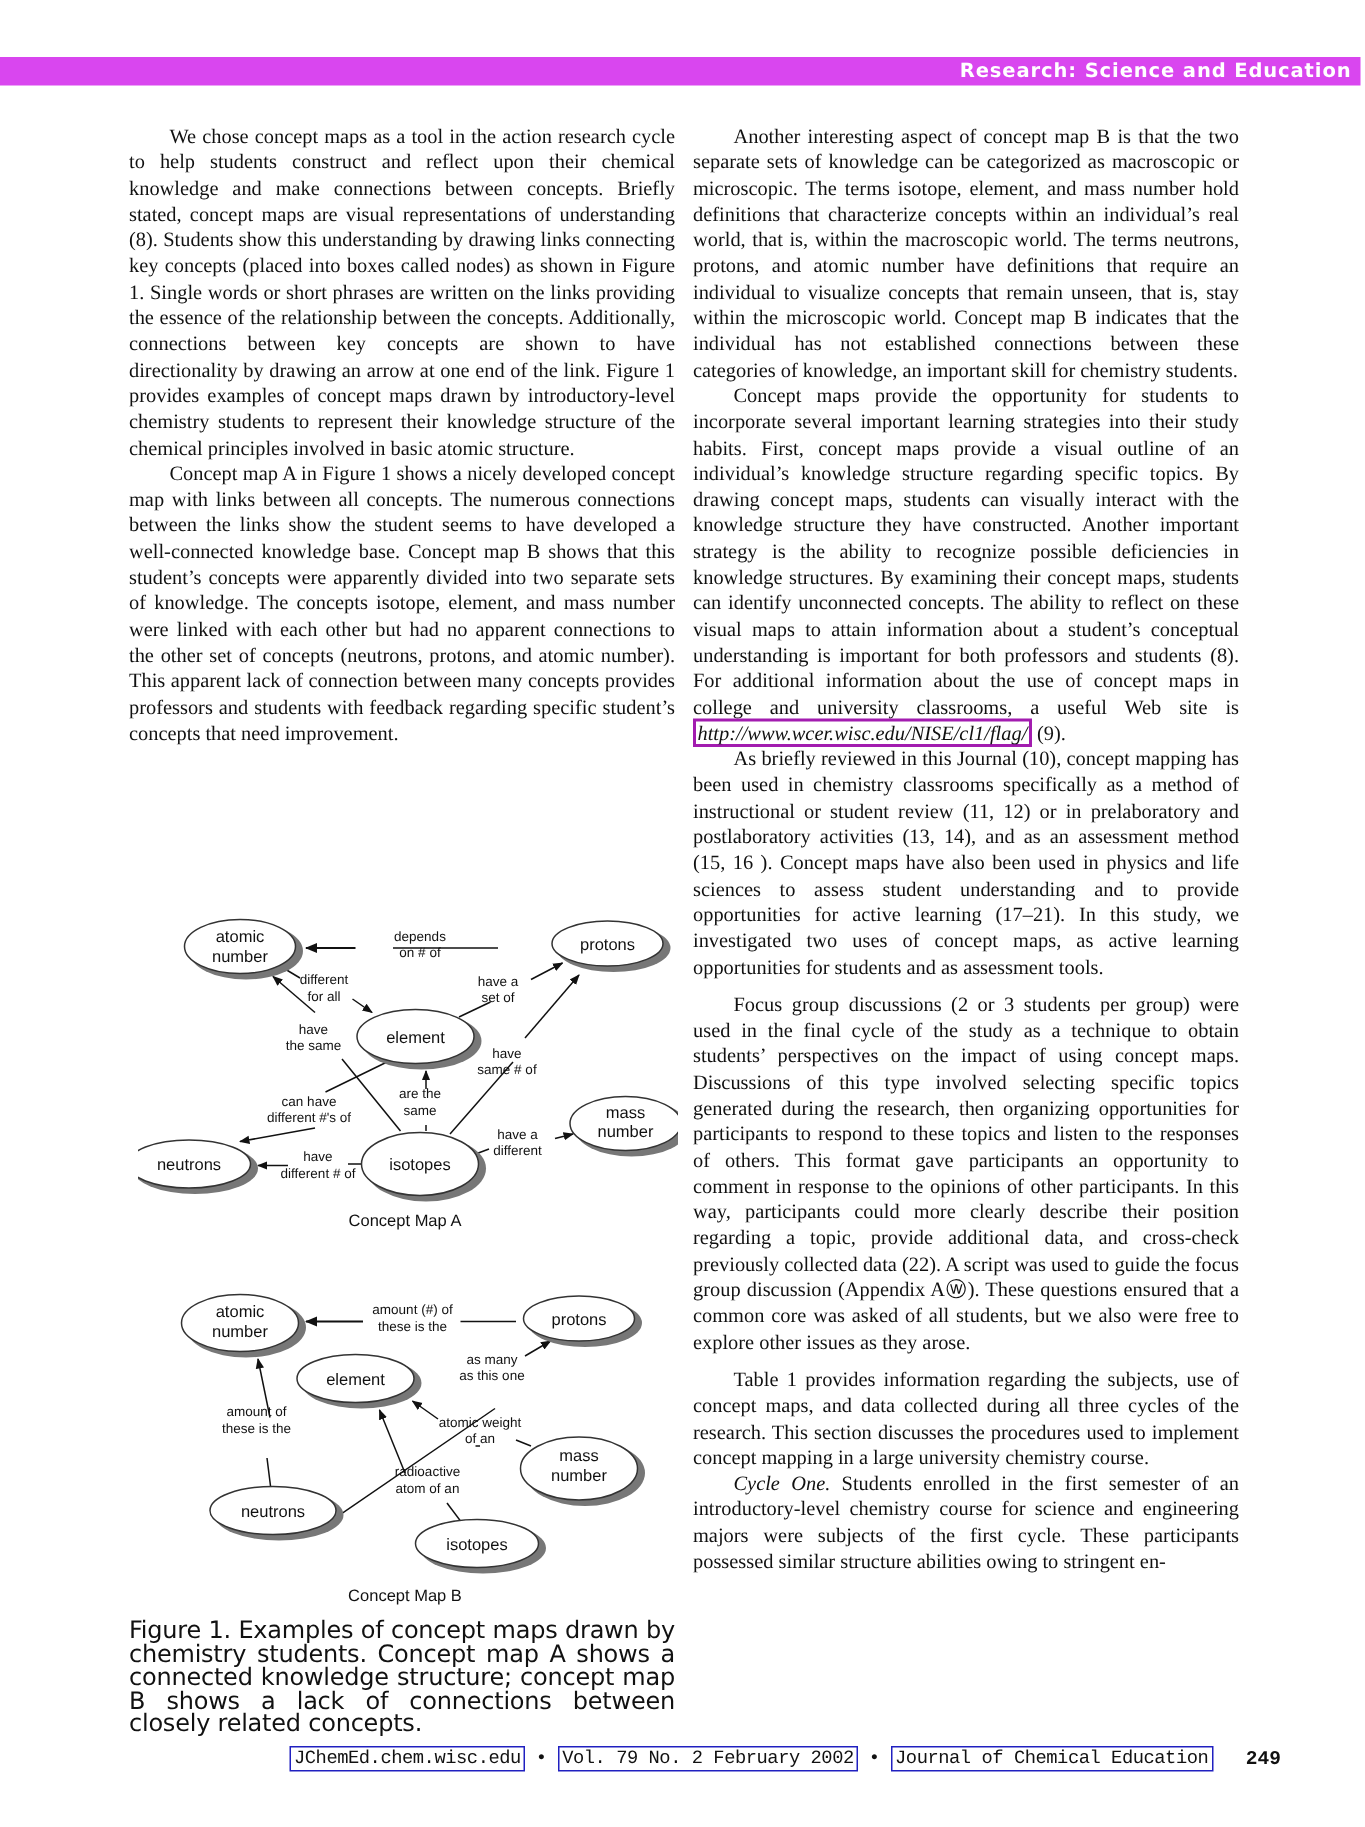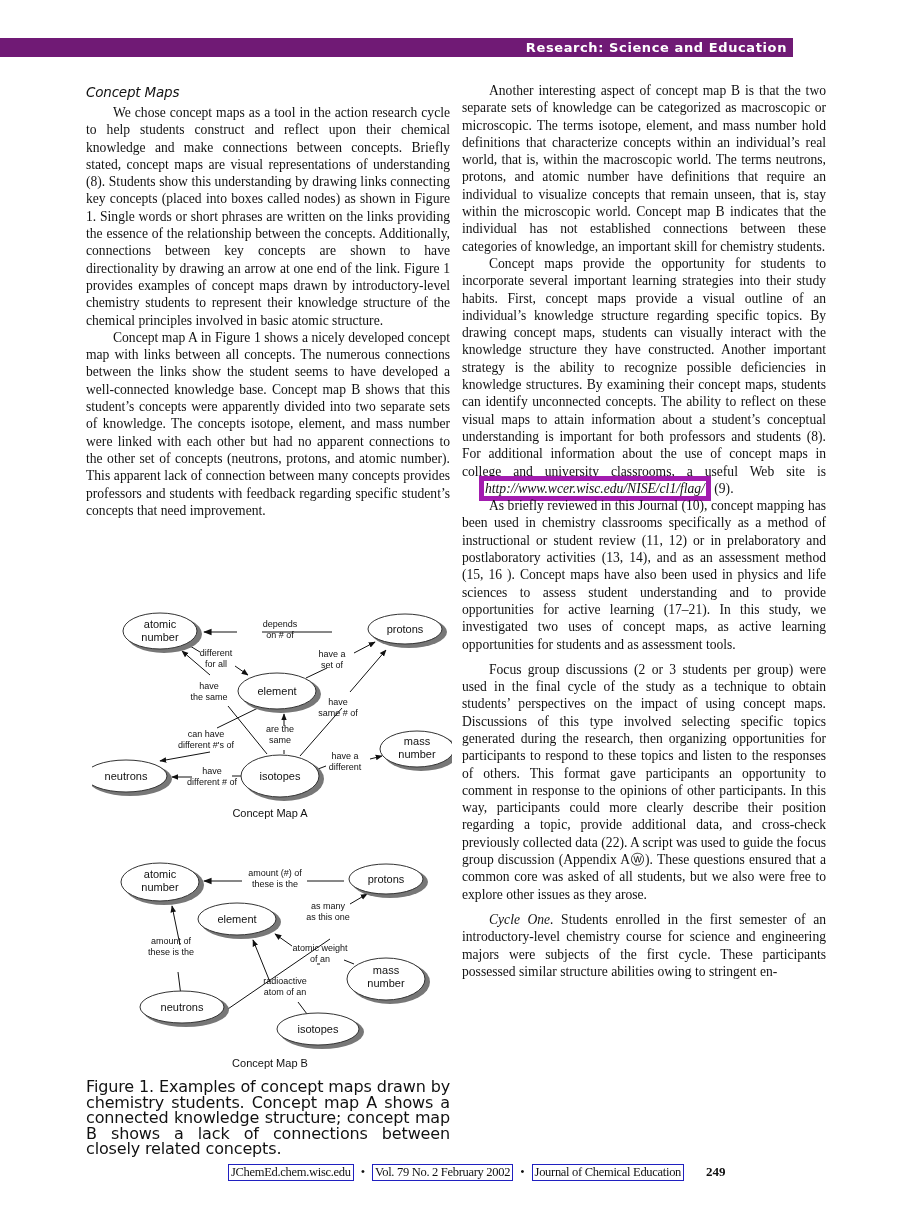--- a/index.html
+++ b/index.html
@@ -1,44 +1,43 @@
 <!DOCTYPE html>
 <html><head>
 <meta charset="utf-8">
 <style>
   html, body { margin: 0; padding: 0; background: #ffffff; }
   body { width: 910px; height: 1218px; position: relative; overflow: hidden; font-family: "Liberation Serif", serif; color: #111; }
-  .header-bar { position: absolute; left: 0; top: 38px; width: 793px; height: 19px; background: #701a75; text-decoration: underline; }
+  .header-bar { position: absolute; left: 0; top: 38px; width: 907px; height: 19px; background: #d946ef; text-decoration: underline; }
   .header-bar .title { position: absolute; right: 6px; top: 0; line-height: 19px; font-family: "DejaVu Sans", sans-serif; font-weight: bold; font-size: 13px; color: #fff; letter-spacing: 0.6px; }
   .col { position: absolute; width: 364px; font-size: 13.6px; line-height: 17.3px; text-align: justify; }
   .col-left { left: 86px; top: 82px; }
   .col-right { left: 462px; top: 82px; }
   .section-heading { font-family: "DejaVu Sans", sans-serif; font-style: italic; font-size: 13.5px; line-height: 20px; margin: 0 0 2px 0; font-weight: normal; letter-spacing: -0.2px; }
   .para { margin: 0; text-indent: 27px; hyphens: auto; }
   .para em, .para i { }
   .gap { height: 8px; }
-  .link-box { border: 5px solid #a21caf; padding: 0 1px; font-style: italic; margin-left: 17px; }
+  .link-box { border: 2px solid #a21caf; padding: 0 1px; font-style: italic; }
   .figure { position: absolute; left: 92px; top: 604px; width: 360px; }
   .fig-svg { display: block; }
   .caption { position: absolute; left: 86px; top: 1079px; width: 364px; font-family: "DejaVu Sans", sans-serif; font-size: 16px; line-height: 15.5px; text-align: justify; letter-spacing: -0.15px; }
-  .footer { position: absolute; top: 1163px; left: 193px; height: 18px; font-family: Liberation Serif, serif; font-size: 12.5px; display: flex; align-items: center; white-space: nowrap; margin-left: 35px; }
+  .footer { position: absolute; top: 1163px; left: 193px; height: 18px; font-family: Liberation Mono, monospace; font-size: 12.5px; display: flex; align-items: center; white-space: nowrap; }
   .footer .fbox { border: 1px solid #2020c0; padding: 0 2px; line-height: 15px; letter-spacing: -0.3px; }
   .footer .bullet { margin: 0 7px; }
   .footer .page-num { font-weight: bold; margin-left: 22px; font-size: 13px; }
   svg text { font-family: "Liberation Sans", sans-serif; fill: #111; }
 </style>
 </head>
 <body>
 
 <div class="header-bar">
   <span class="title">Research: Science and Education</span>
 </div>
 
 <div class="col col-left">
-  <h3 class="section-heading">Concept Maps</h3>
   <p class="para">We chose concept maps as a tool in the action research cycle to help students construct and reflect upon their chemical knowledge and make connections between concepts. Briefly stated, concept maps are visual representations of understanding (8). Students show this understanding by drawing links connecting key concepts (placed into boxes called nodes) as shown in Figure 1. Single words or short phrases are written on the links providing the essence of the relationship between the concepts. Additionally, connections between key concepts are shown to have directionality by drawing an arrow at one end of the link. Figure 1 provides examples of concept maps drawn by introductory-level chemistry students to represent their knowledge structure of the chemical principles involved in basic atomic structure.</p>
   <p class="para">Concept map A in Figure 1 shows a nicely developed concept map with links between all concepts. The numerous connections between the links show the student seems to have developed a well-connected knowledge base. Concept map B shows that this student’s concepts were apparently divided into two separate sets of knowledge. The concepts isotope, element, and mass number were linked with each other but had no apparent connections to the other set of concepts (neutrons, protons, and atomic number). This apparent lack of connection between many concepts provides professors and students with feedback regarding specific student’s concepts that need improvement.</p>
 </div>
 
 <div class="figure">
   <svg class="fig-svg" width="360" height="470" viewBox="0 0 360 470">
     <defs>
       <marker id="arr" viewBox="0 0 10 10" refX="9" refY="5" markerWidth="7" markerHeight="7" orient="auto">
         <path d="M0,1 L10,5 L0,9 z" fill="#111"></path>
       </marker>
@@ -187,20 +186,21 @@
 
 <div class="caption">Figure 1. Examples of concept maps drawn by chemistry students. Concept map A shows a connected knowledge structure; concept map B shows a lack of connections between closely related concepts.</div>
 
 <div class="col col-right">
   <p class="para">Another interesting aspect of concept map B is that the two separate sets of knowledge can be categorized as macroscopic or microscopic. The terms isotope, element, and mass number hold definitions that characterize concepts within an individual’s real world, that is, within the macroscopic world. The terms neutrons, protons, and atomic number have definitions that require an individual to visualize concepts that remain unseen, that is, stay within the microscopic world. Concept map B indicates that the individual has not established connections between these categories of knowledge, an important skill for chemistry students.</p>
   <p class="para"><span>Concept maps provide the opportunity for students to incorporate several important learning strategies into their study habits. First, concept maps provide a visual outline of an individual’s knowledge structure regarding specific topics. By drawing concept maps, students can visually interact with the knowledge structure they have constructed. Another important strategy is the ability to recognize possible deficiencies in knowledge structures. By examining their concept maps, students can identify unconnected concepts. The ability to reflect on these visual maps to attain information about a student’s conceptual understanding is important for both professors and students (8). For additional information about the use of concept maps in college and university classrooms, a useful Web site is </span><span class="link-box">http://www.wcer.wisc.edu/NISE/cl1/flag/</span><span> (9).</span></p>
   <p class="para">As briefly reviewed in this Journal (10), concept mapping has been used in chemistry classrooms specifically as a method of instructional or student review (11, 12) or in prelaboratory and postlaboratory activities (13, 14), and as an assessment method (15, 16 ). Concept maps have also been used in physics and life sciences to assess student understanding and to provide opportunities for active learning (17–21). In this study, we investigated two uses of concept maps, as active learning opportunities for students and as assessment tools.</p>
   <div class="gap"></div>
   <p class="para">Focus group discussions (2 or 3 students per group) were used in the final cycle of the study as a technique to obtain students’ perspectives on the impact of using concept maps. Discussions of this type involved selecting specific topics generated during the research, then organizing opportunities for participants to respond to these topics and listen to the responses of others. This format gave participants an opportunity to comment in response to the opinions of other participants. In this way, participants could more clearly describe their position regarding a topic, provide additional data, and cross-check previously collected data (22). A script was used to guide the focus group discussion (Appendix Aⓦ). These questions ensured that a common core was asked of all students, but we also were free to explore other issues as they arose.</p>
   <div class="gap"></div>
+  <p class="para">Table 1 provides information regarding the subjects, use of concept maps, and data collected during all three cycles of the research. This section discusses the procedures used to implement concept mapping in a large university chemistry course.</p>
   <p class="para"><em>Cycle One.</em><span> Students enrolled in the first semester of an introductory-level chemistry course for science and engineering majors were subjects of the first cycle. These participants possessed similar structure abilities owing to stringent en-</span></p>
 </div>
 
 <div class="footer">
   <span class="fbox">JChemEd.chem.wisc.edu</span>
   <span class="bullet">•</span>
   <span class="fbox">Vol. 79  No. 2  February 2002</span>
   <span class="bullet">•</span>
   <span class="fbox">Journal of Chemical Education</span>
   <span class="page-num">249</span>

